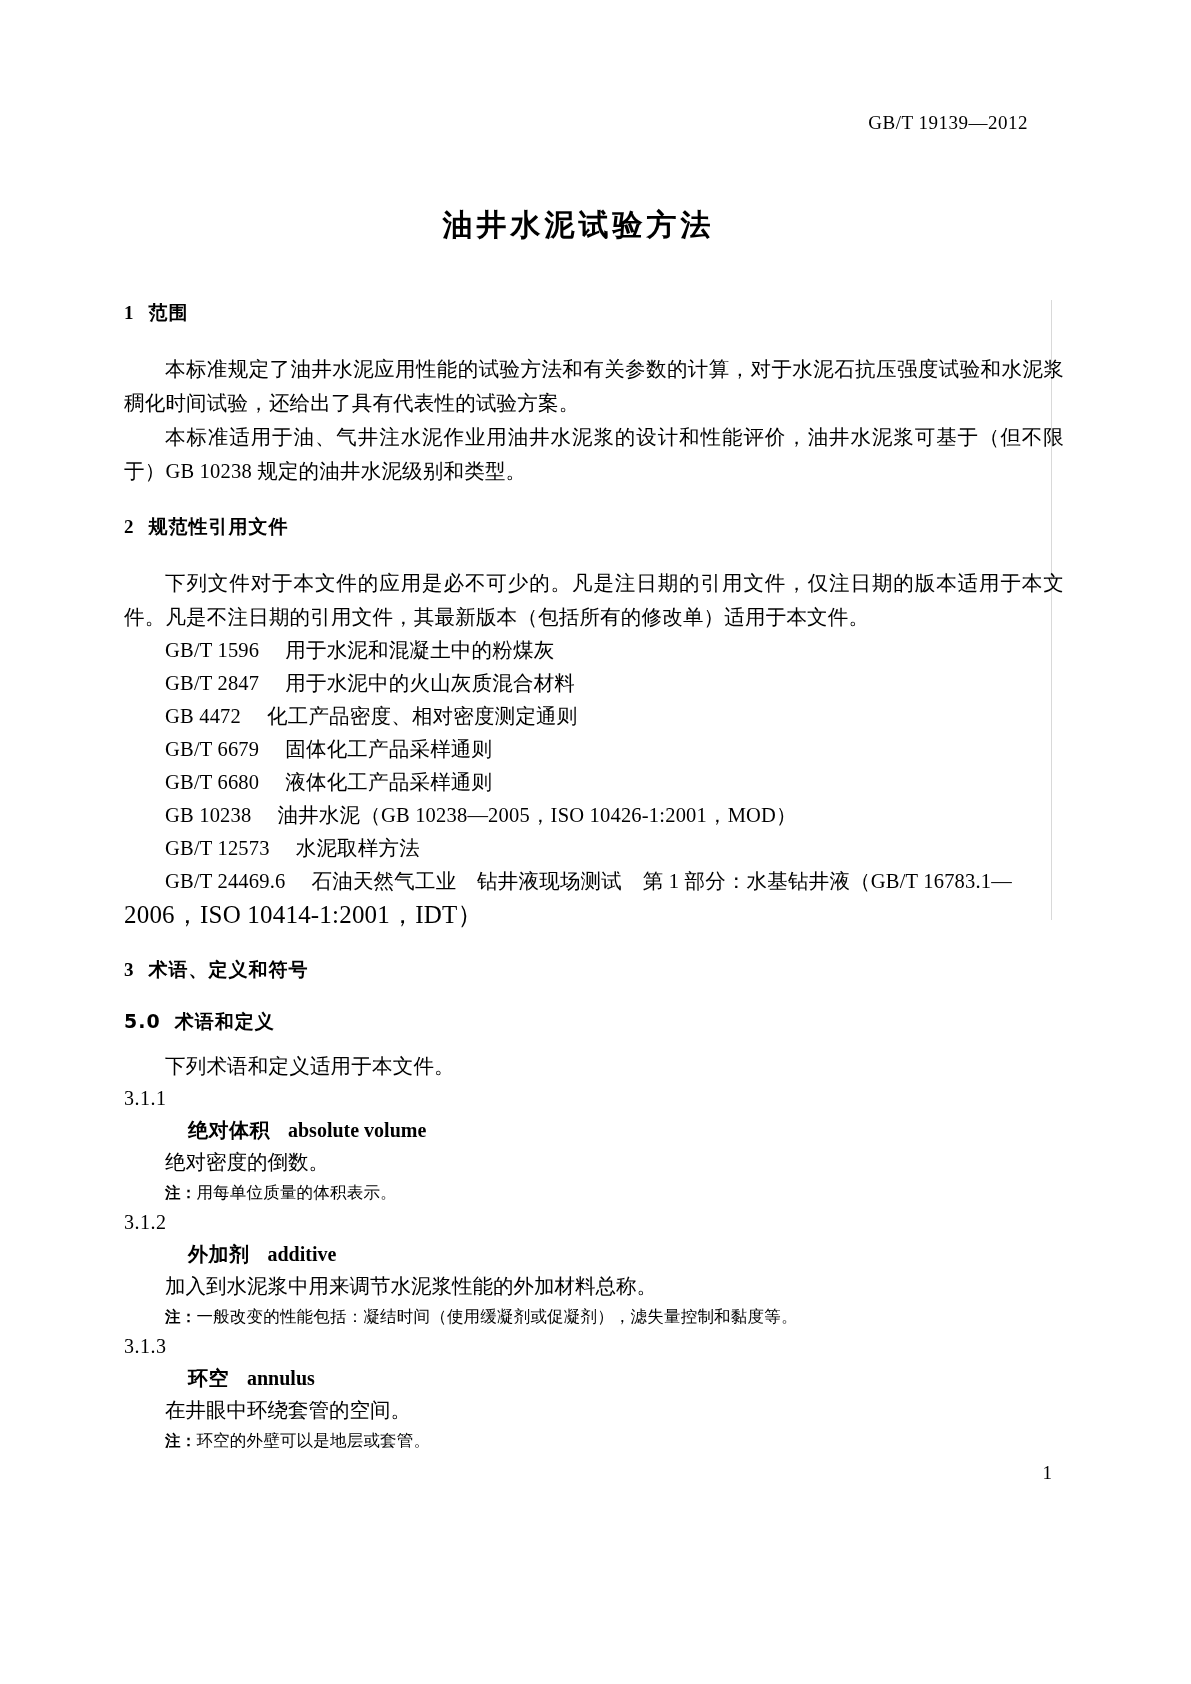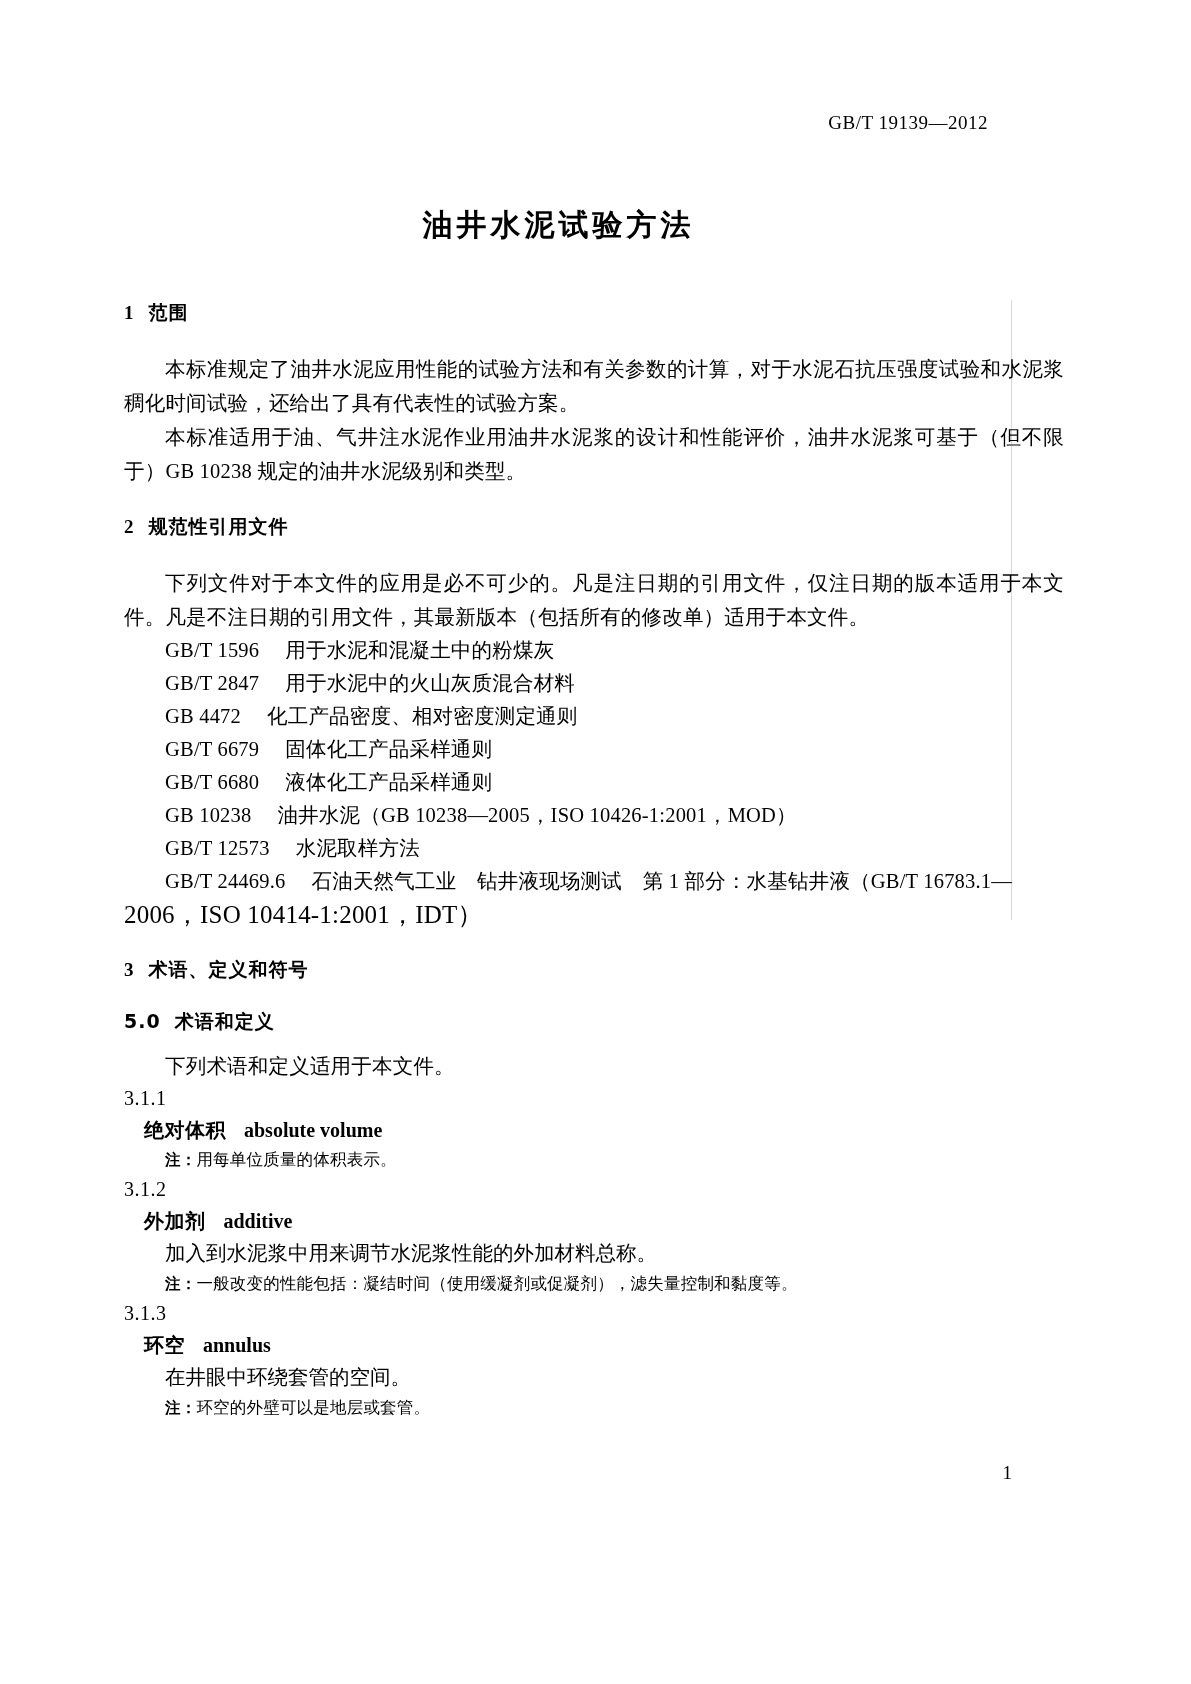--- a/index.html
+++ b/index.html
@@ -13,20 +13,21 @@
     position: relative;
     font-family: "Liberation Serif", "DejaVu Serif", serif;
     color: #000000;
     overflow: hidden;
   }
   .page {
     position: absolute;
     left: 0; top: 0;
     width: 1125px;
     height: 1684px;
+    padding-left: 40px;
   }
   
   .std-code {
     position: absolute;
     right: 137px;
     top: 112px;
     font-size: 19px;
     letter-spacing: 0.5px;
     font-family: "Liberation Serif", serif;
   }
@@ -94,21 +95,21 @@
   }
   .term-num {
     font-size: 20px;
     line-height: 31px;
     letter-spacing: 0.5px;
     font-family: "Liberation Serif", serif;
   }
   .term-name {
     font-size: 20px;
     line-height: 32px;
-    margin-left: 20px;
+    margin-left: 64px;
     font-family: "DejaVu Sans", sans-serif;
     font-weight: bold;
     letter-spacing: 0.5px;
   }
   .term-name .en {
     font-family: "Liberation Serif", serif;
     font-weight: bold;
     margin-left: 18px;
     letter-spacing: 0;
   }
@@ -198,20 +199,21 @@
     <div class="h2">
       <span class="num">5.0</span><span>术语和定义</span>
     </div>
     <div class="gap-14"></div>
     <div class="para">下列术语和定义适用于本文件。</div>
 
     <div class="term-num">3.1.1</div>
     <div class="term-name">
       <span>绝对体积</span><span class="en">absolute volume</span>
     </div>
+    <div class="term-def">绝对密度的倒数。</div>
     <div class="term-note">
       <span class="lbl">注：</span><span>用每单位质量的体积表示。</span>
     </div>
 
     <div class="term-num">3.1.2</div>
     <div class="term-name">
       <span>外加剂</span><span class="en">additive</span>
     </div>
     <div class="term-def">加入到水泥浆中用来调节水泥浆性能的外加材料总称。</div>
     <div class="term-note">

